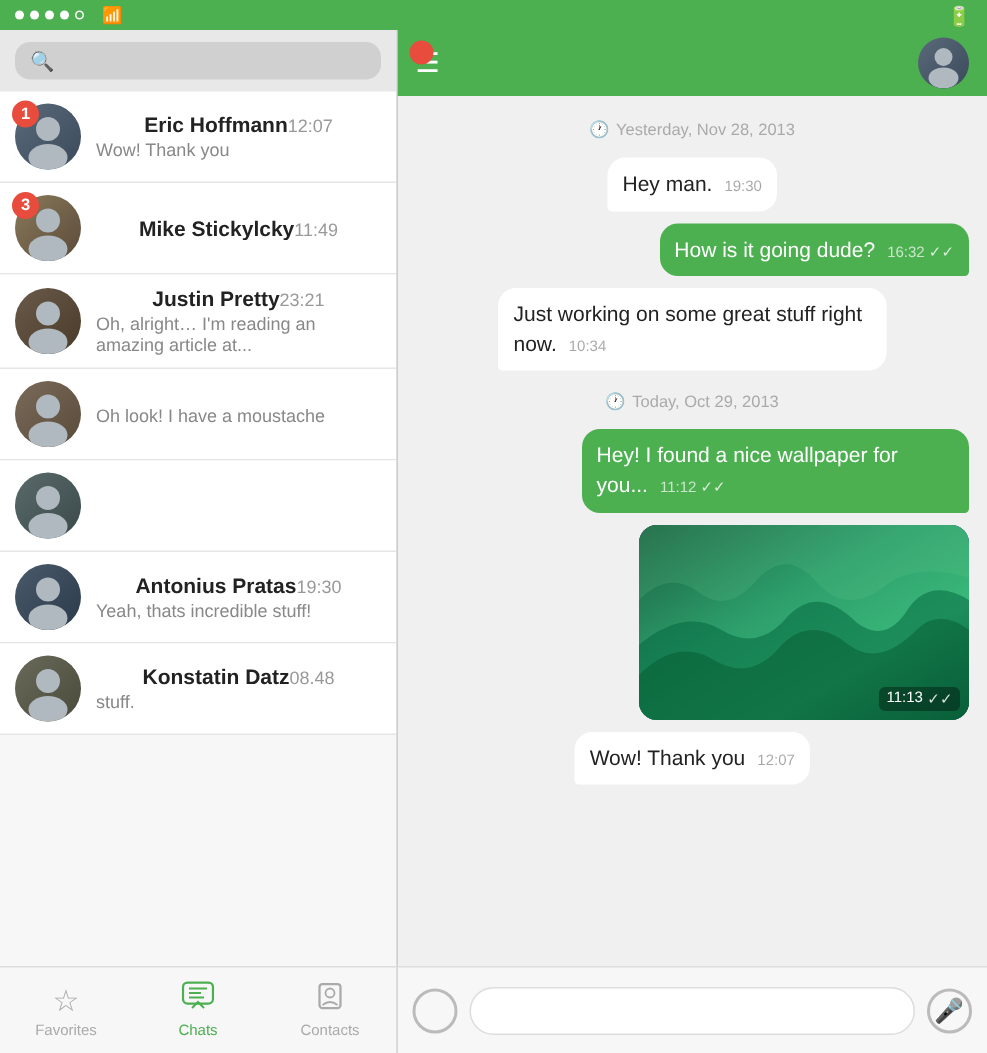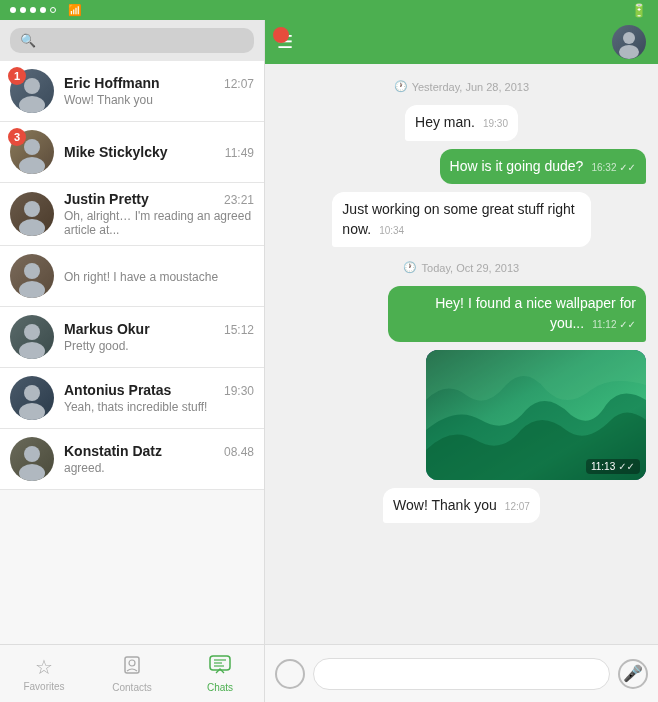--- a/index.html
+++ b/index.html
@@ -104,21 +104,21 @@
       font-size: 11px;
       font-weight: bold;
       display: flex;
       align-items: center;
       justify-content: center;
     }
 
     .chat-info { flex: 1; overflow: hidden; }
     .chat-name-row {
       display: flex;
-      justify-content: space-between;
+      justify-content: center;
       align-items: baseline;
     }
     .chat-name { font-size: 14px; font-weight: 600; color: #222; }
     .chat-time { font-size: 12px; color: #999; }
     .chat-preview { font-size: 12px; color: #888; white-space: nowrap; overflow: hidden; text-overflow: ellipsis; margin-top: 2px; }
     .chat-preview.multiline { white-space: normal; display: -webkit-box; -webkit-line-clamp: 2; -webkit-box-orient: vertical; overflow: hidden; }
 
     
     .bottom-nav-left {
       height: 58px;
@@ -220,21 +220,20 @@
     }
     .bubble.received {
       background: white;
       color: #222;
       border-bottom-left-radius: 3px;
     }
     .bubble.sent {
       background: #4CAF50;
       color: white;
       border-bottom-right-radius: 3px;
-      text-align: right;
     }
 
     .bubble-time {
       font-size: 10px;
       color: rgba(0,0,0,0.35);
       margin-left: 8px;
       white-space: nowrap;
       display: inline;
     }
     .bubble.sent .bubble-time { color: rgba(255,255,255,0.7); }
@@ -393,51 +392,44 @@
     <circle cx="22" cy="17" r="8" fill="#b0b8c0"></circle>
     <ellipse cx="22" cy="36" rx="13" ry="9" fill="#b0b8c0"></ellipse>
   </svg>
             </div>
           </div>
           <div class="chat-info">
             <div class="chat-name-row">
               <span class="chat-name">Justin Pretty</span>
               <span class="chat-time">23:21</span>
             </div>
-            <div class="chat-preview multiline">Oh, alright… I'm reading an agreed article at...</div>
+            <div class="chat-preview multiline">Oh, alright… I'm reading an amazing article at...</div>
           </div>
         </div>
         <div class="chat-item">
           <div class="avatar-wrap">
             <div class="avatar av-stephanie">
               <svg width="44" height="44" viewBox="0 0 44 44">
     <circle cx="22" cy="17" r="8" fill="#b0b8c0"></circle>
     <ellipse cx="22" cy="36" rx="13" ry="9" fill="#b0b8c0"></ellipse>
   </svg>
             </div>
           </div>
           <div class="chat-info">
-            <div class="chat-preview">Oh right! I have a moustache</div>
+            <div class="chat-preview">Oh look! I have a moustache</div>
           </div>
         </div>
         <div class="chat-item">
           <div class="avatar-wrap">
             <div class="avatar av-markus">
               <svg width="44" height="44" viewBox="0 0 44 44">
     <circle cx="22" cy="17" r="8" fill="#b0b8c0"></circle>
     <ellipse cx="22" cy="36" rx="13" ry="9" fill="#b0b8c0"></ellipse>
   </svg>
             </div>
-          </div>
-          <div class="chat-info">
-            <div class="chat-name-row">
-              <span class="chat-name">Markus Okur</span>
-              <span class="chat-time">15:12</span>
-            </div>
-            <div class="chat-preview">Pretty good.</div>
           </div>
         </div>
         <div class="chat-item">
           <div class="avatar-wrap">
             <div class="avatar av-antonius">
               <svg width="44" height="44" viewBox="0 0 44 44">
     <circle cx="22" cy="17" r="8" fill="#b0b8c0"></circle>
     <ellipse cx="22" cy="36" rx="13" ry="9" fill="#b0b8c0"></ellipse>
   </svg>
             </div>
@@ -457,48 +449,48 @@
     <circle cx="22" cy="17" r="8" fill="#b0b8c0"></circle>
     <ellipse cx="22" cy="36" rx="13" ry="9" fill="#b0b8c0"></ellipse>
   </svg>
             </div>
           </div>
           <div class="chat-info">
             <div class="chat-name-row">
               <span class="chat-name">Konstatin Datz</span>
               <span class="chat-time">08.48</span>
             </div>
-            <div class="chat-preview">agreed.</div>
+            <div class="chat-preview">stuff.</div>
           </div>
         </div>
       </div>
 
     <div class="bottom-nav-left" id="bottom-nav-left-container">
     <div class="nav-item">
           <span class="nav-icon">☆</span>
           <span class="nav-label">Favorites</span>
-        </div>
-        <div class="nav-item">
-          <span class="nav-icon"><svg width="20" height="20" viewBox="0 0 20 20">
-              <rect x="3" y="2" width="14" height="16" rx="2" fill="none" stroke="#aaa" stroke-width="1.5"></rect>
-              <circle cx="10" cy="8" r="3" fill="none" stroke="#aaa" stroke-width="1.2"></circle>
-              <path d="M5 16 Q10 12 15 16" fill="none" stroke="#aaa" stroke-width="1.2"></path>
-            </svg></span>
-          <span class="nav-label">Contacts</span>
         </div>
         <div class="nav-item">
           <span class="nav-icon active"><svg width="22" height="20" viewBox="0 0 22 20">
               <rect x="1" y="1" width="20" height="14" rx="3" fill="none" stroke="#4CAF50" stroke-width="1.5"></rect>
               <path d="M7 18 L11 14 L15 18" fill="none" stroke="#4CAF50" stroke-width="1.3"></path>
               <line x1="5" y1="5" x2="17" y2="5" stroke="#4CAF50" stroke-width="1.2"></line>
               <line x1="5" y1="8" x2="13" y2="8" stroke="#4CAF50" stroke-width="1.2"></line>
               <line x1="5" y1="11" x2="15" y2="11" stroke="#4CAF50" stroke-width="1.2"></line>
             </svg></span>
           <span class="nav-label active">Chats</span>
         </div>
+        <div class="nav-item">
+          <span class="nav-icon"><svg width="20" height="20" viewBox="0 0 20 20">
+              <rect x="3" y="2" width="14" height="16" rx="2" fill="none" stroke="#aaa" stroke-width="1.5"></rect>
+              <circle cx="10" cy="8" r="3" fill="none" stroke="#aaa" stroke-width="1.2"></circle>
+              <path d="M5 16 Q10 12 15 16" fill="none" stroke="#aaa" stroke-width="1.2"></path>
+            </svg></span>
+          <span class="nav-label">Contacts</span>
+        </div>
       </div>
   </div>
 
   <div class="right-panel">
 
     <div class="chat-header">
       <div class="header-left">
         <div class="menu-wrap">
           <span class="menu-icon">☰</span>
           <div class="badge-header"></div>
@@ -509,21 +501,21 @@
         <svg width="34" height="34" viewBox="0 0 34 34">
           <circle cx="17" cy="13" r="6" fill="#b0b8c0"></circle>
           <ellipse cx="17" cy="27" rx="10" ry="7" fill="#b0b8c0"></ellipse>
         </svg>
       </div>
     </div>
 
     <div class="messages-area" id="messages-container">
     <div class="date-separator">
           <span style="font-size:11px;color:#aaa;">🕐</span>
-          <span>Yesterday, Jun 28, 2013</span>
+          <span>Yesterday, Nov 28, 2013</span>
         </div>
         <div class="message-row received">
           <div class="bubble received"><span>Hey man.</span><span class="bubble-time">19:30</span></div>
         </div>
         <div class="message-row sent">
           <div class="bubble sent"><span>How is it going dude?</span><span class="bubble-time">16:32</span><span class="checkmarks"> ✓✓</span></div>
         </div>
         <div class="message-row received">
           <div class="bubble received"><span>Just working on some great stuff right now.</span><span class="bubble-time">10:34</span></div>
         </div>

